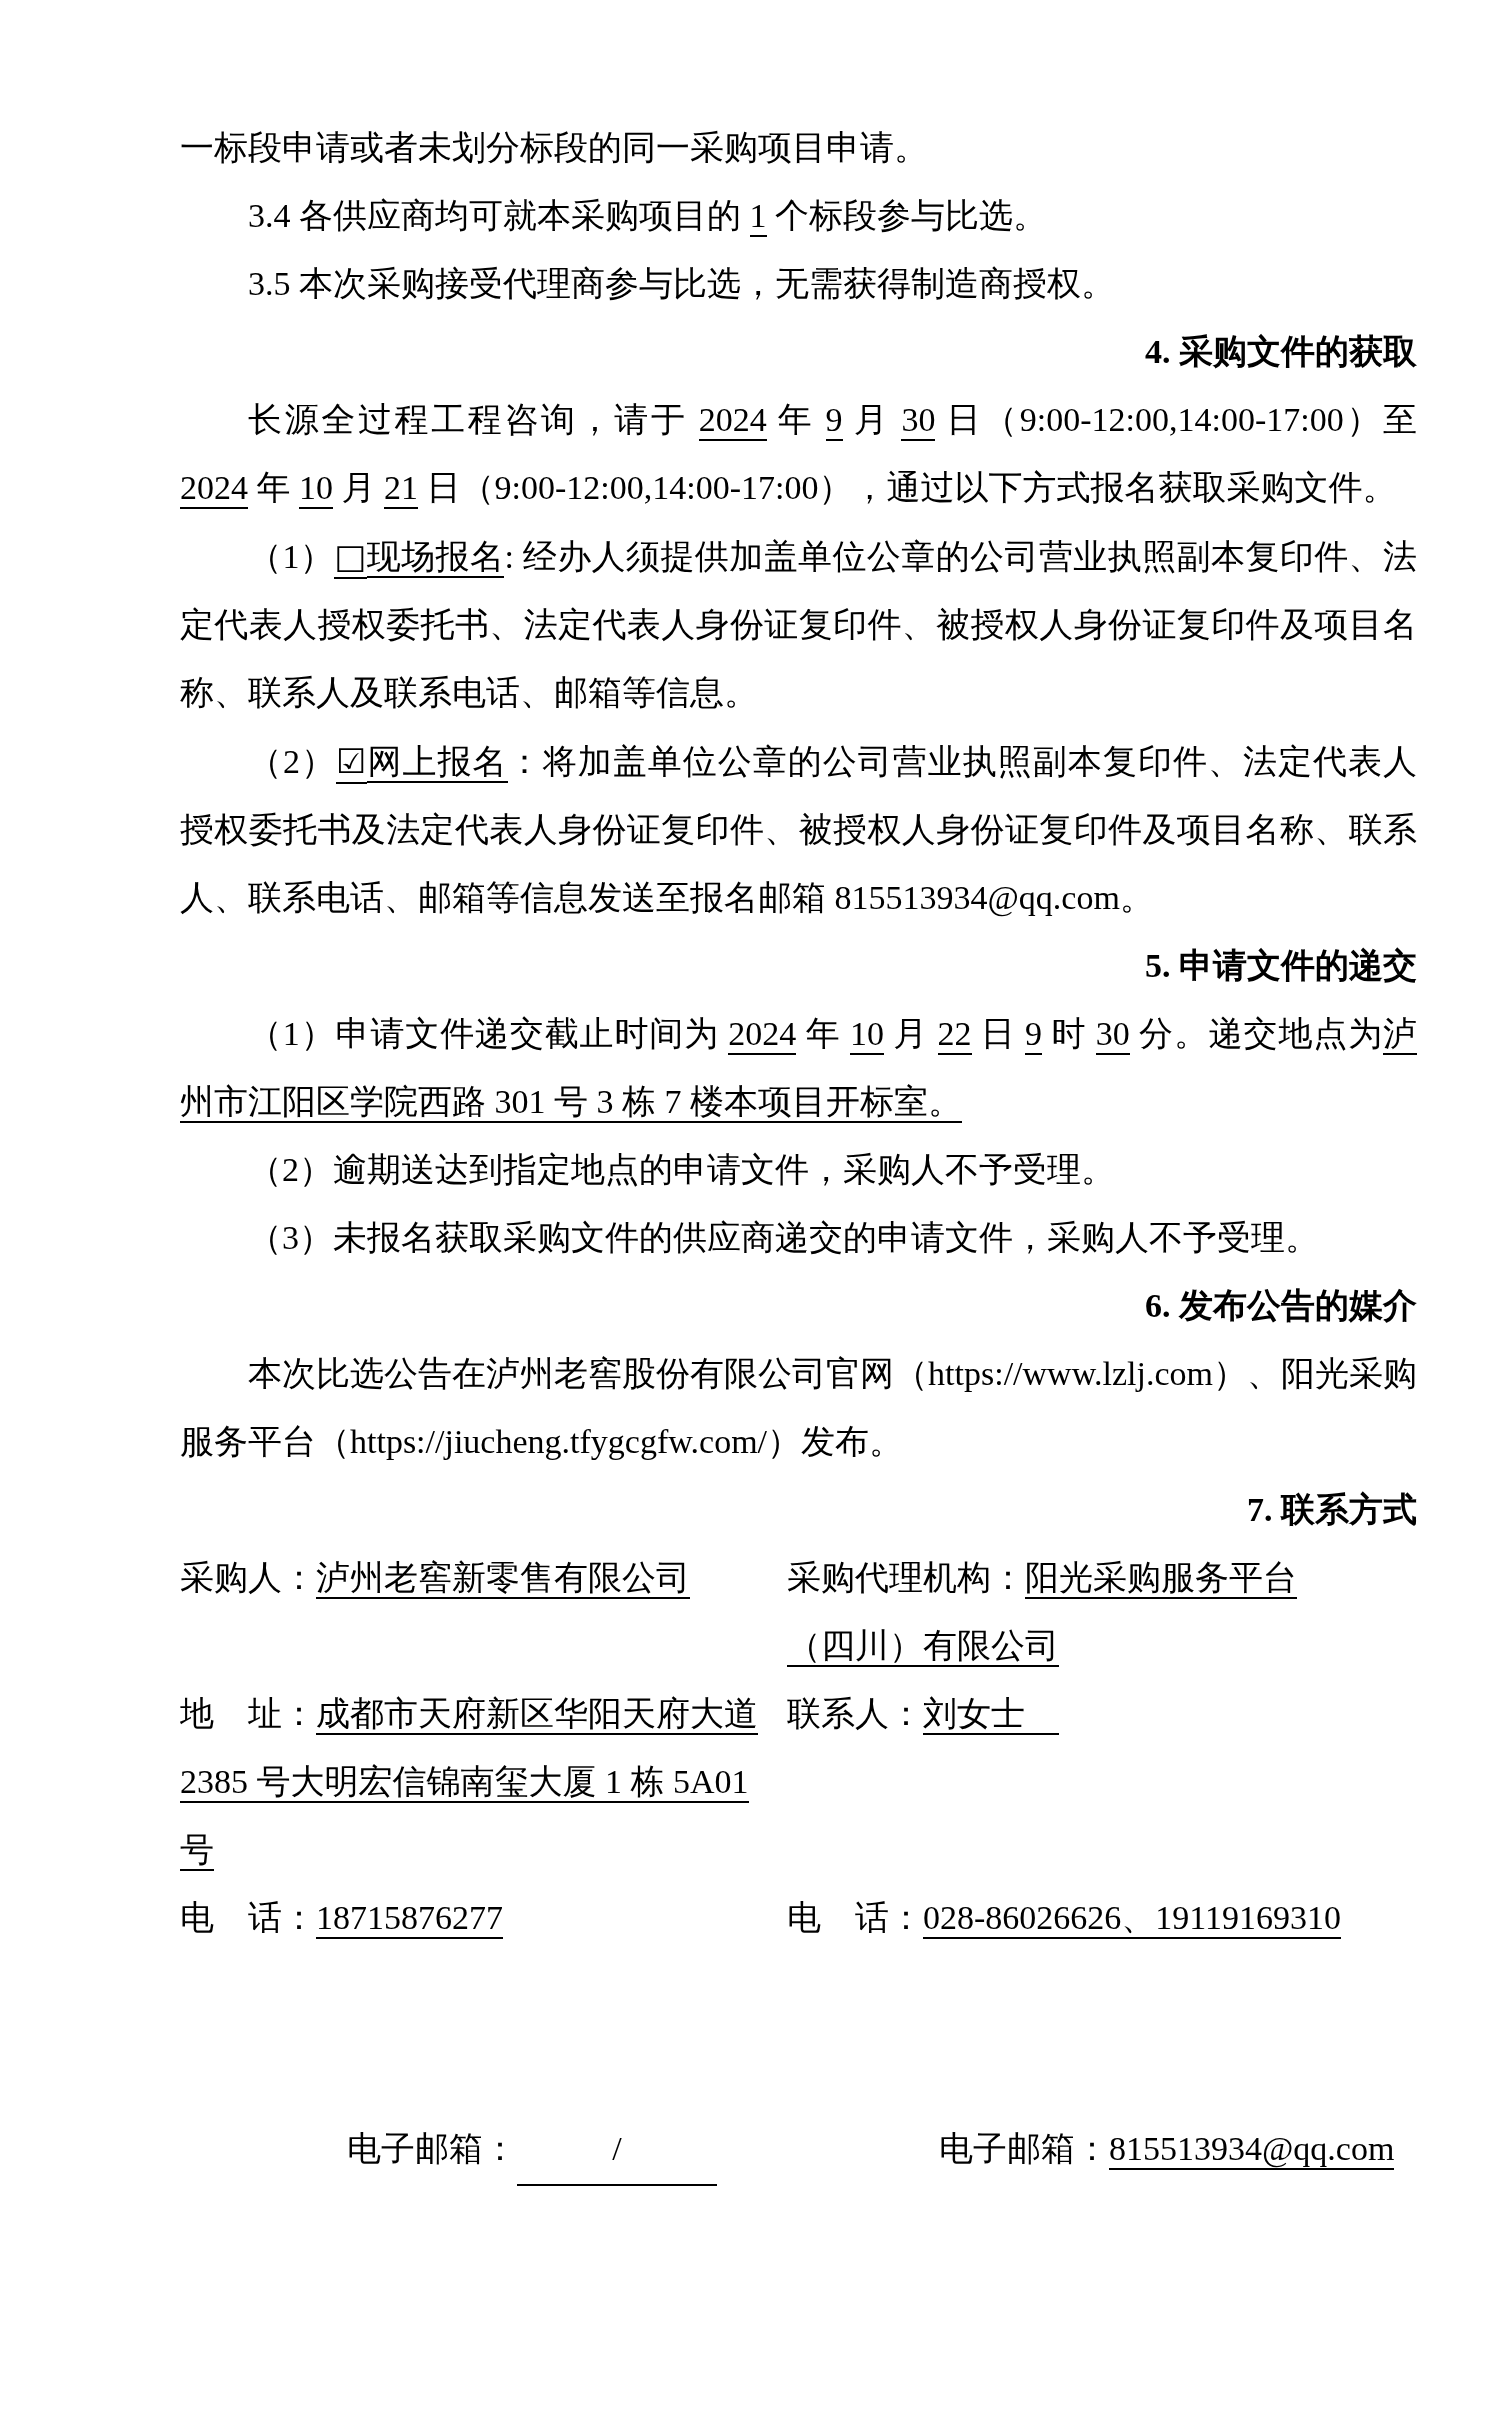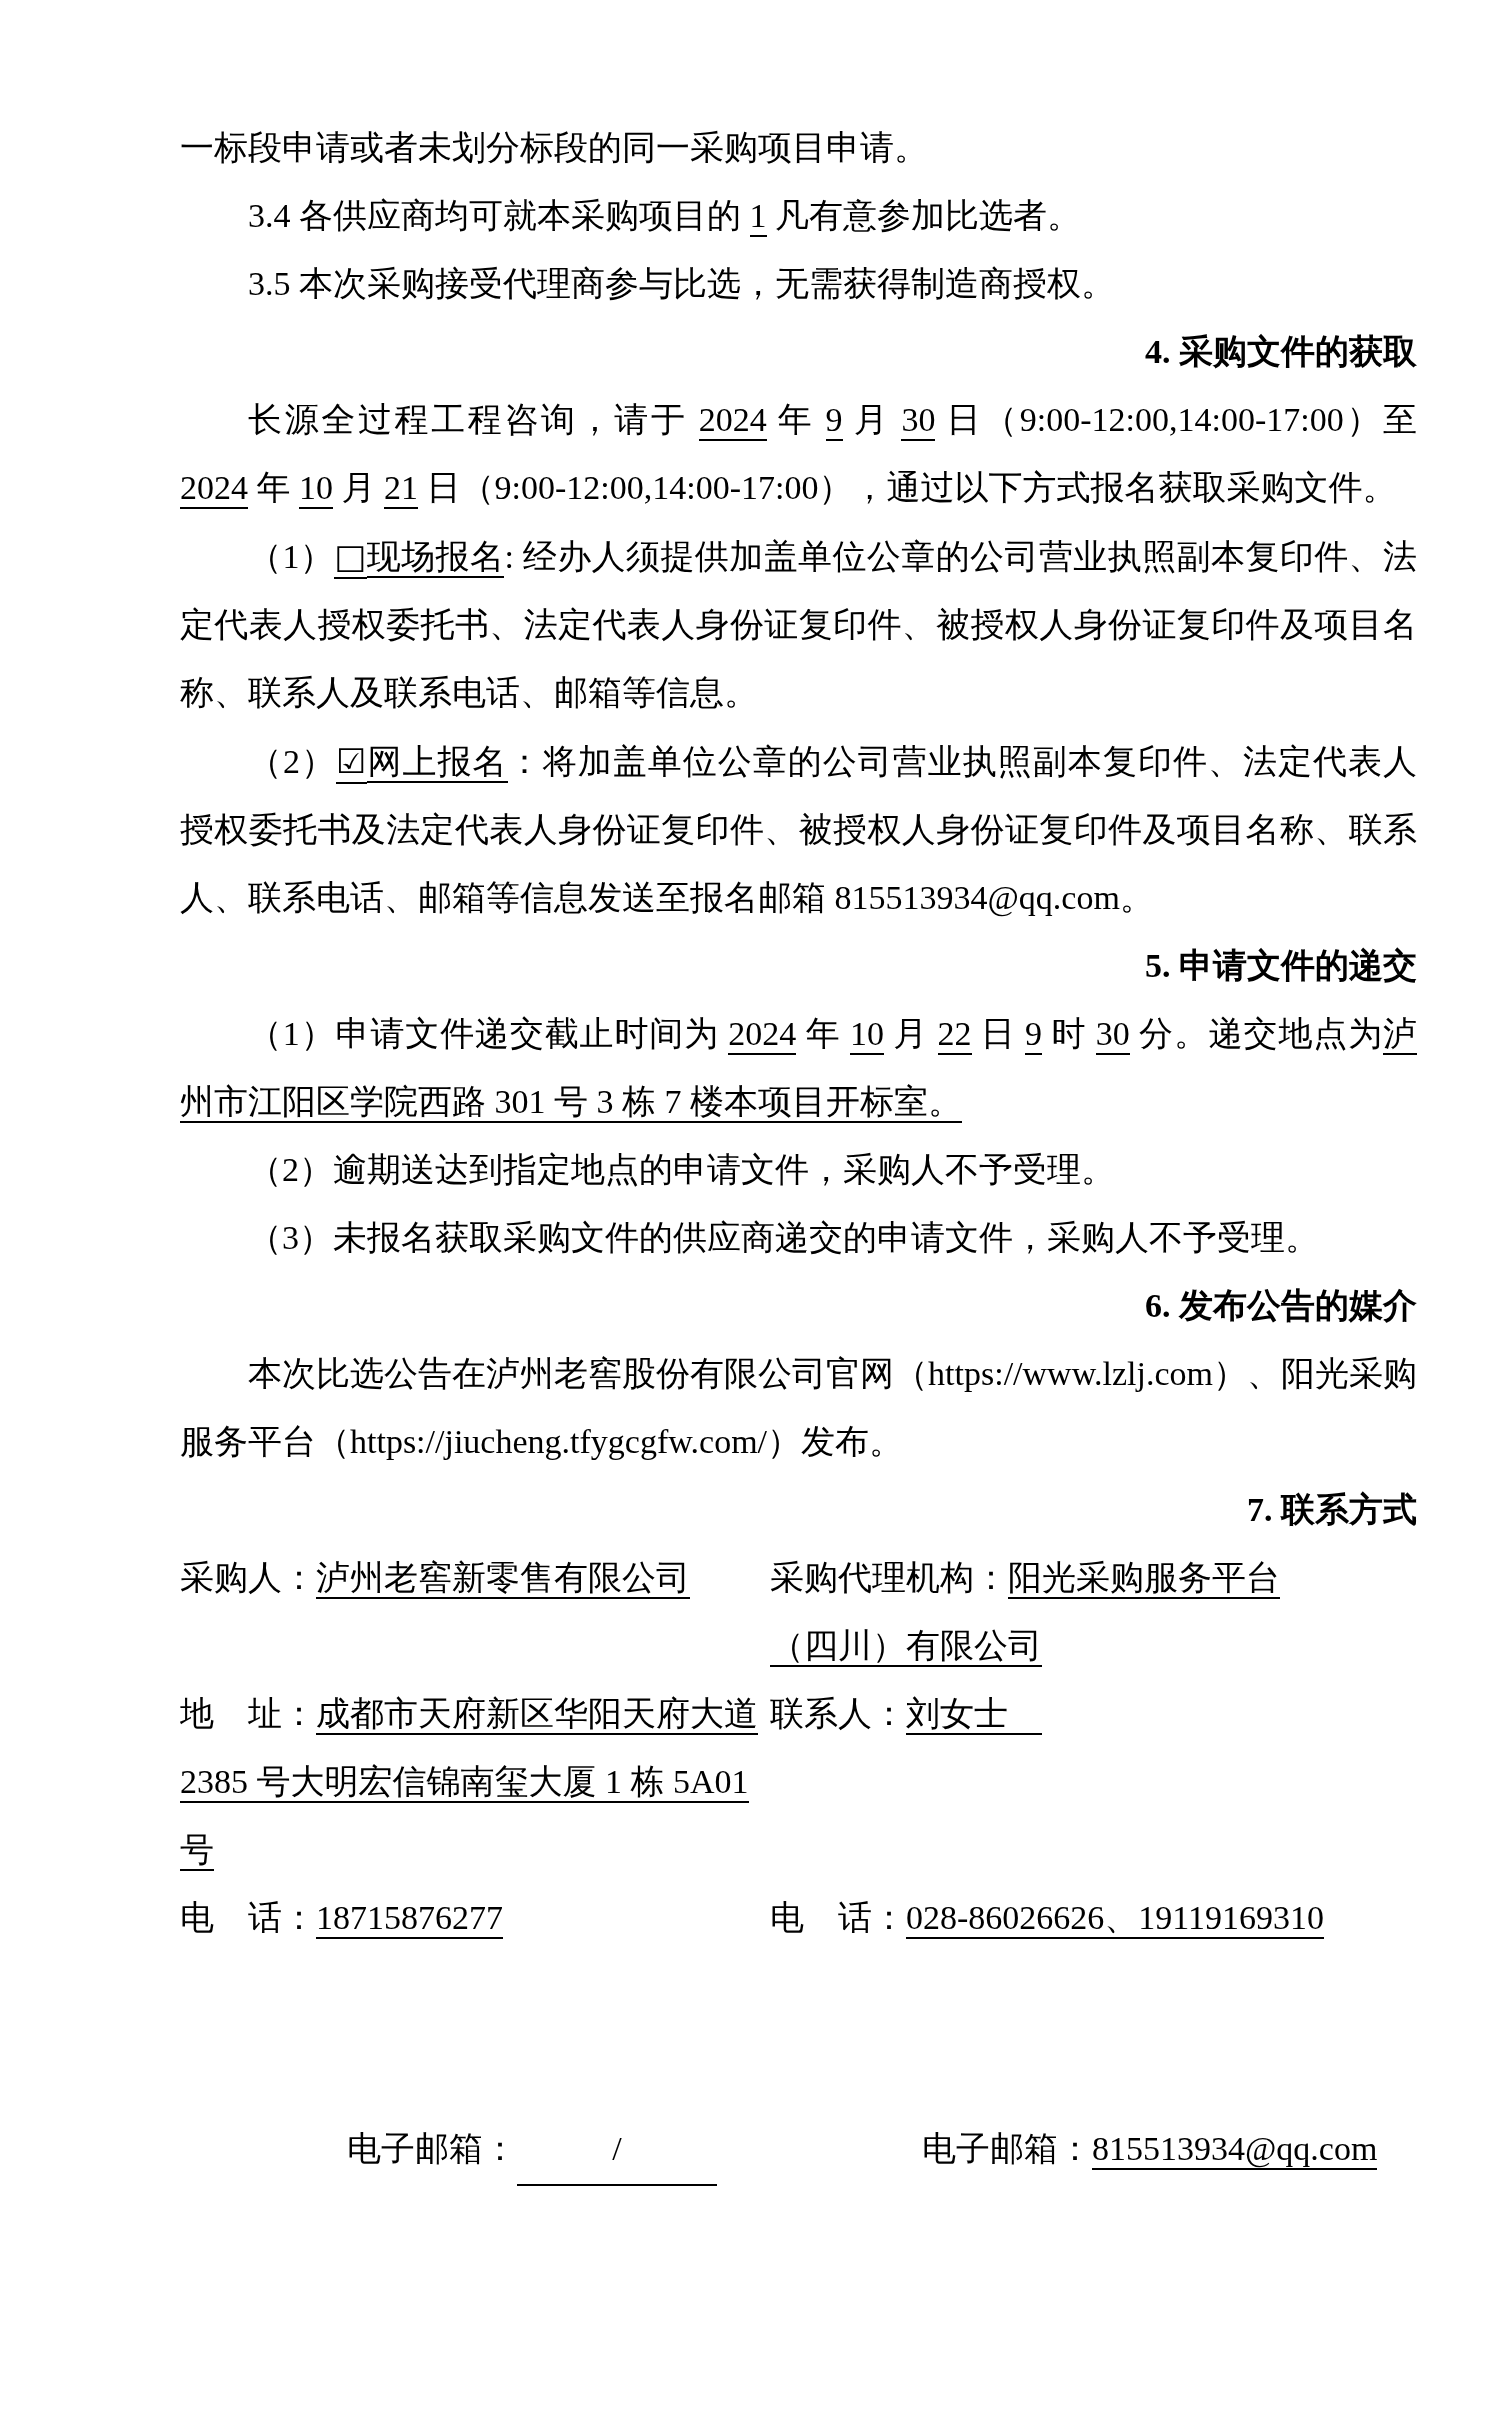--- a/index.html
+++ b/index.html
@@ -35,21 +35,21 @@
   }
   .b{ font-weight:bold; }
   .cb{
     font-family:"DejaVu Sans","Liberation Sans",sans-serif;
     font-size:34px;
   }
   
   .contact-grid{
     display:grid;
     grid-template-columns:590px 647px;
-    column-gap:0;
+    column-gap:17px;
     margin:0;
   }
   .contact-cell{
     text-align:left;
   }
   .email-row{
     margin-top:163px;
   }
   .email-cell-left{ padding-left:167px; }
   .email-cell-right{ padding-left:152px; }
@@ -62,21 +62,21 @@
     white-space:pre;
   }
 </style>
 </head>
 <body>
 
 <div class="page">
   <div class="doc">
 
     <p class="line"><span>一标段申请或者未划分标段的同一采购项目申请。</span></p>
-    <p class="line indent"><span>3.4 各供应商均可就本采购项目的 </span><span class="u">1</span><span> 凡有意参加比选者。</span></p>
+    <p class="line indent"><span>3.4 各供应商均可就本采购项目的 </span><span class="u">1</span><span> 个标段参与比选。</span></p>
     <p class="line indent"><span>3.5 本次采购接受代理商参与比选，无需获得制造商授权。</span></p>
 
     <p class="line head"><span class="b">4. 采购文件的获取</span></p>
     <p class="line indent"><span>长源全过程工程咨询，请于 </span><span class="u">2024</span><span> 年 </span><span class="u">9</span><span> 月 </span><span class="u">30</span><span> 日（9:00-12:00,14:00-17:00）至 </span><span class="u">2024</span><span> 年 </span><span class="u">10</span><span> 月 </span><span class="u">21</span><span> 日（9:00-12:00,14:00-17:00），通过以下方式报名获取采购文件。</span></p>
     <p class="line indent"><span>（1）</span><span class="cb u">□</span><span class="u">现场报名</span><span>: 经办人须提供加盖单位公章的公司营业执照副本复印件、法定代表人授权委托书、法定代表人身份证复印件、被授权人身份证复印件及项目名称、联系人及联系电话、邮箱等信息。</span></p>
     <p class="line indent"><span>（2）</span><span class="cb u">☑</span><span class="u">网上报名</span><span>：将加盖单位公章的公司营业执照副本复印件、法定代表人授权委托书及法定代表人身份证复印件、被授权人身份证复印件及项目名称、联系人、联系电话、邮箱等信息发送至报名邮箱 815513934@qq.com。</span></p>
 
     <p class="line head"><span class="b">5. 申请文件的递交</span></p>
     <p class="line indent"><span>（1）申请文件递交截止时间为 </span><span class="u">2024</span><span> 年 </span><span class="u">10</span><span> 月 </span><span class="u">22</span><span> 日 </span><span class="u">9</span><span> 时 </span><span class="u">30</span><span> 分。递交地点为</span><span class="u">泸州市江阳区学院西路 301 号 3 栋 7 楼本项目开标室。</span></p>
     <p class="line indent"><span>（2）逾期送达到指定地点的申请文件，采购人不予受理。</span></p>

